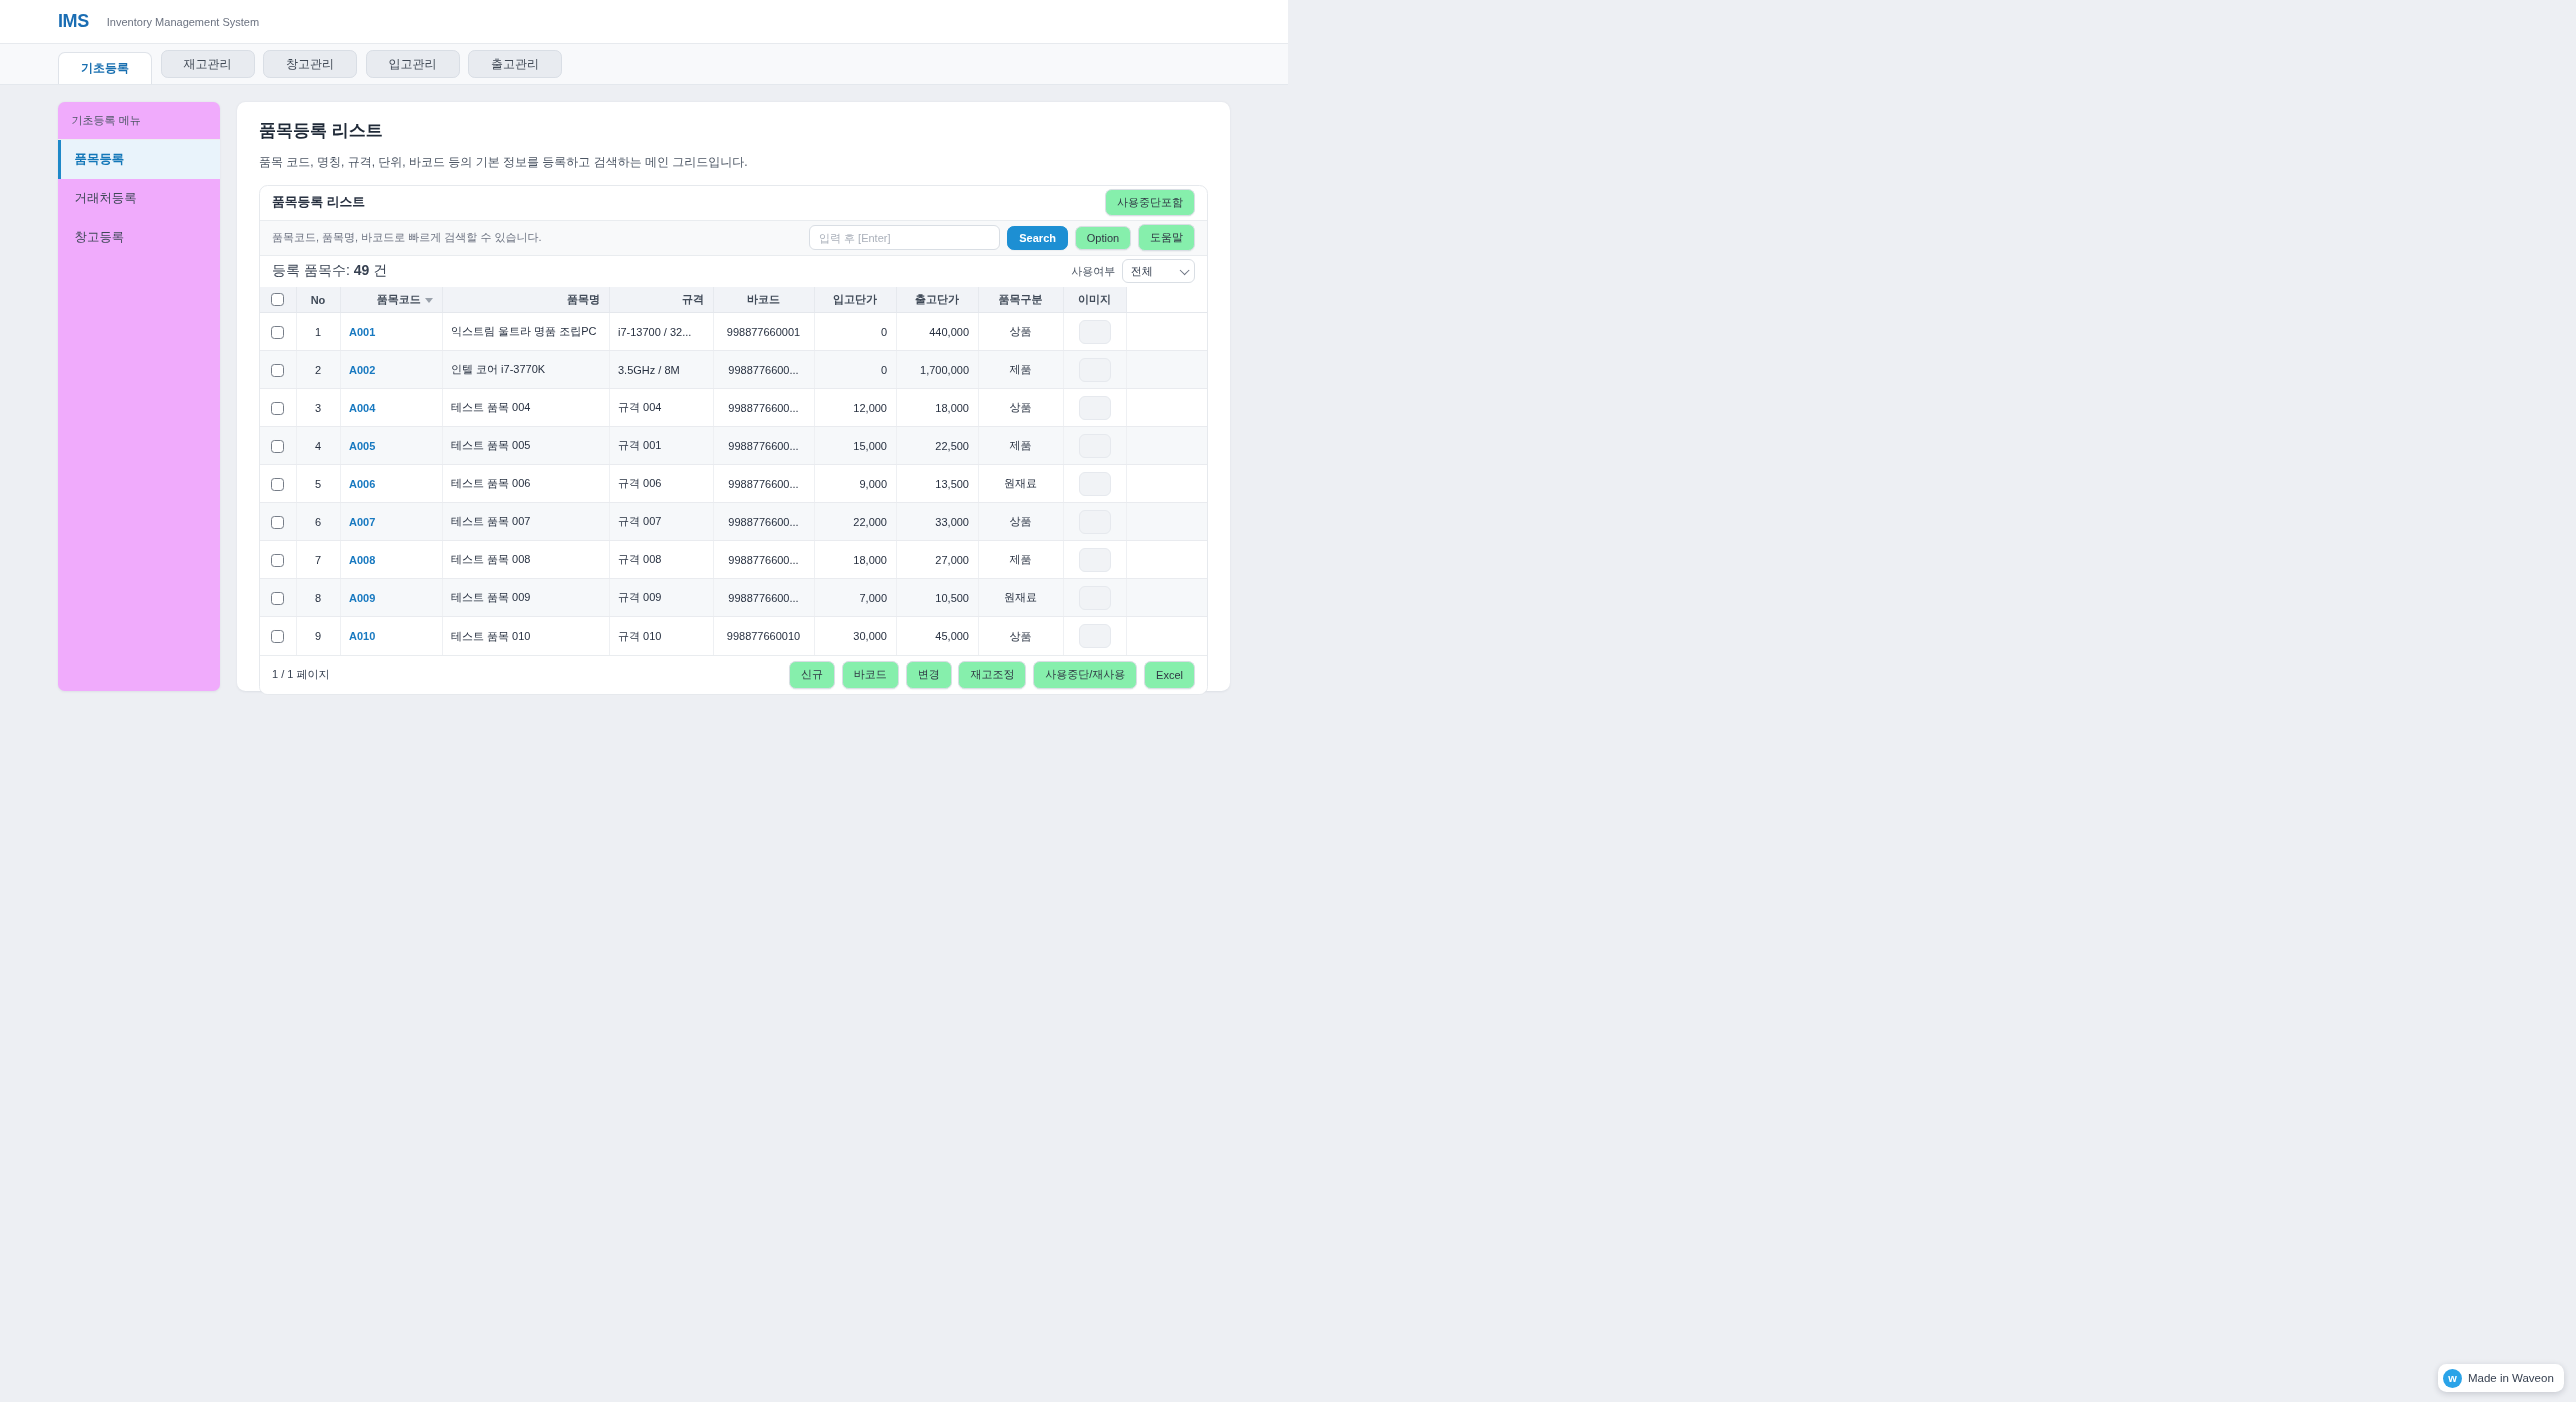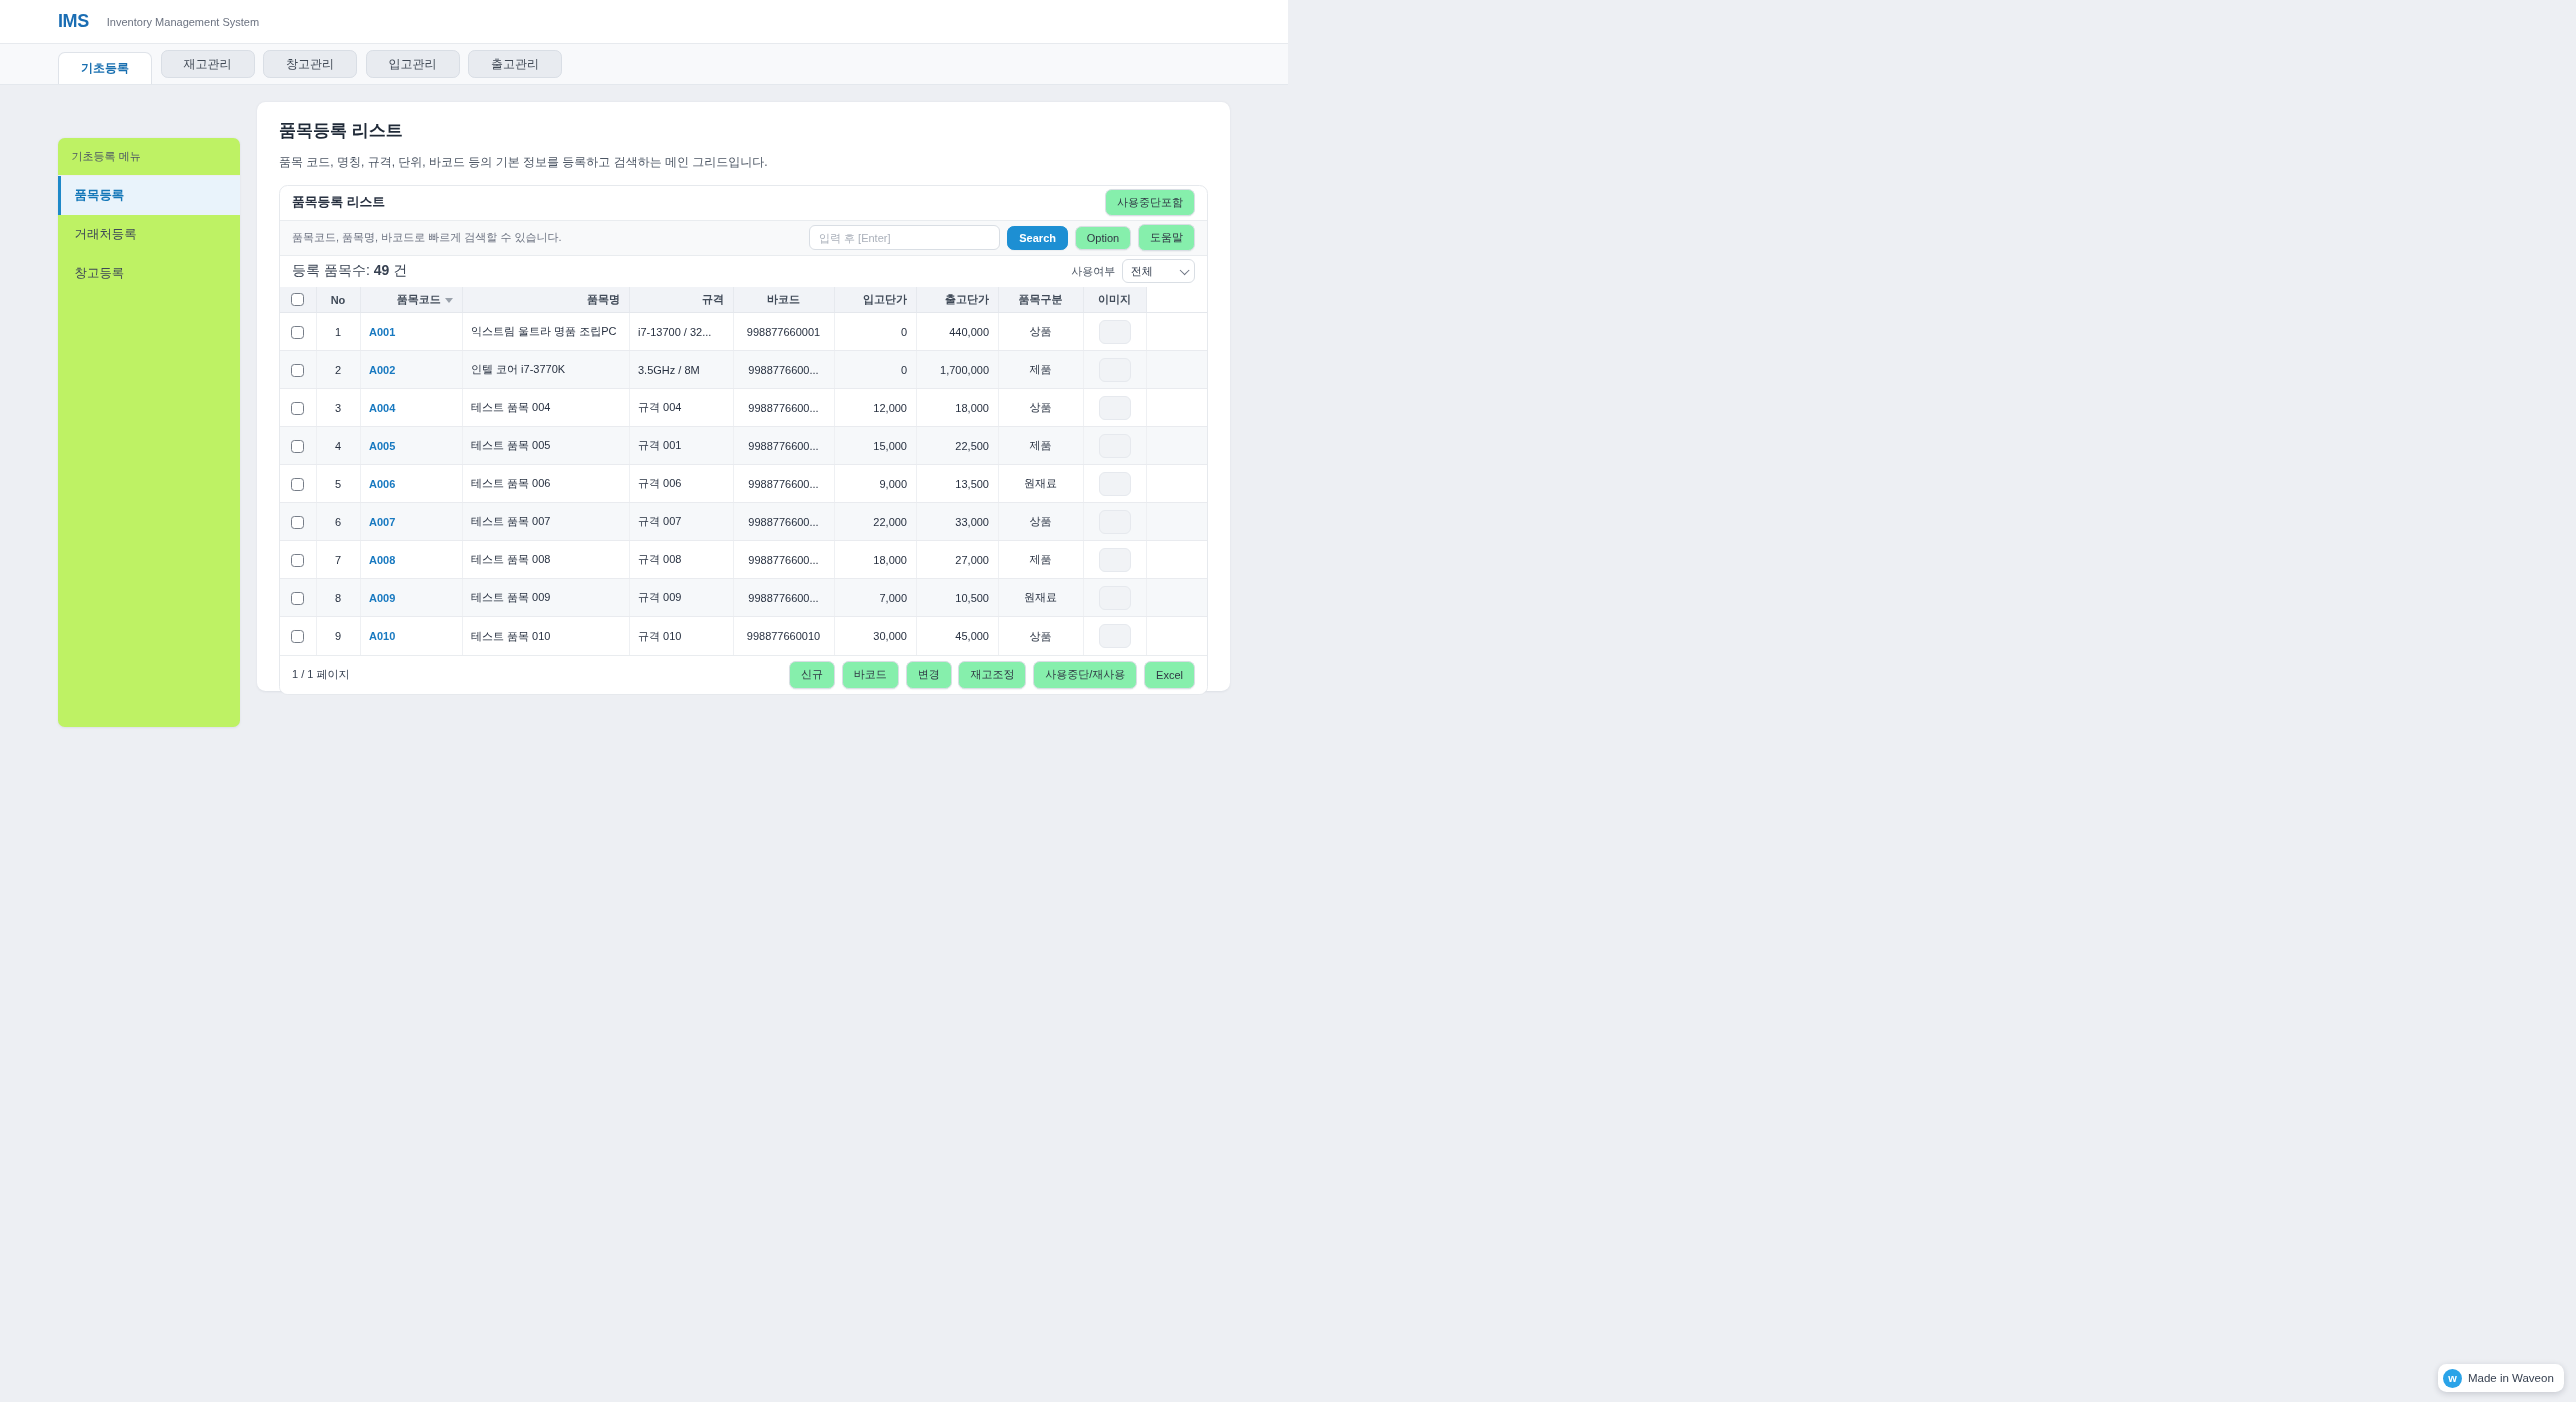--- a/index.html
+++ b/index.html
@@ -19,22 +19,22 @@
   
   .tabbar { height:41px; background:#f8f9fb; border-bottom:0.9px solid #e4e8ed;
             display:flex; align-items:flex-end; padding:0 58px; gap:8.5px; }
   .tab { height:28px; margin-bottom:6px; padding:0 22px; display:flex; align-items:center;
          background:#e8ebf0; border:0.9px solid #d9dee5; border-radius:6.8px;
          font-size:12px; color:#3f4854; cursor:pointer; }
   .tab.active { height:32px; margin-bottom:0; background:#fff; border:0.9px solid #dfe3e9;
                 border-bottom:none; border-radius:6.8px 6.8px 0 0; color:#186fb0; font-weight:700; }
   
   .page { display:flex; gap:17px; padding:17px 58px 8.5px 58px; align-items:stretch; }
-  .sidebar { width:182px; background:#bef264; border-radius:6.8px; height:589px;
-             box-shadow:0 0.9px 2.6px rgba(20,30,50,.07); overflow:hidden; flex:none;margin-top:36px; }
+  .sidebar { width:162px; background:#f0abfc; border-radius:6.8px; height:589px;
+             box-shadow:0 0.9px 2.6px rgba(20,30,50,.07); overflow:hidden; flex:none; }
   .sidebar-title { padding:11px 13.6px; font-size:11px; color:#4b5563;
                    border-bottom:0.9px solid #eceef1; }
   .side-item { padding:11px 13.6px; font-size:12.4px; color:#3d4756; cursor:pointer;
                border-left:3.4px solid transparent; }
   .side-item.active { background:#e9f3fb; color:#1477b8; font-weight:700;
                       border-left:3.4px solid #1e88c8; }
   .main-card { flex:1; background:#fff; border-radius:8.5px; height:589px;
                box-shadow:0 0.9px 2.6px rgba(20,30,50,.07); padding:17px 22px; }
   .page-title { font-size:17px; font-weight:700; color:#1f2937; }
   .page-desc { font-size:12px; color:#4b5563; margin-top:12px; }
@@ -66,21 +66,21 @@
           transform:rotate(45deg) translateY(-1.7px); }
   
   table { border-collapse:collapse; width:100%; table-layout:fixed; }
   col.c-check{width:36px;} col.c-no{width:44px;} col.c-code{width:102px;}
   col.c-name{width:167px;} col.c-spec{width:104px;} col.c-bar{width:101px;}
   col.c-in{width:82px;} col.c-out{width:82px;} col.c-cat{width:85px;}
   col.c-img{width:63px;} col.c-sp{width:auto;}
   thead th { background:#f1f3f7; height:26.4px; font-size:11px; font-weight:700; color:#414b59;
              border-right:0.9px solid #e6e9ee; border-bottom:0.9px solid #e4e7ec; padding:0 8.5px; }
   thead th.c-sp { background:transparent; border-right:none; }
-  thead th.a-l { text-align:right; } thead th.a-c { text-align:center; } thead th.a-r { text-align:right; }
+  thead th.a-l { text-align:right; } thead th.a-c { text-align:center; } thead th.a-r { }
   tbody td { height:38px; font-size:11px; color:#273040; border-right:0.9px solid #eef0f3;
              border-bottom:0.9px solid #e9ebef; padding:0 8.5px; background:#fff; }
   tbody tr.alt td { background:#f6f8fa; }
   tbody td.c-sp { border-right:none; }
   tbody tr:last-child td { border-bottom:none; }
   td.a-c{text-align:center;} td.a-r{text-align:right;} td.a-l{text-align:left;}
   .code-link { color:#1879c0; font-weight:600; cursor:pointer; }
   .checkbox { display:inline-block; width:12.8px; height:12.8px; border:1.4px solid #767d88;
               border-radius:3.4px; background:#fff; vertical-align:middle; cursor:pointer; }
   .sort-icon { display:inline-block; width:0; height:0; margin-left:4.3px;

